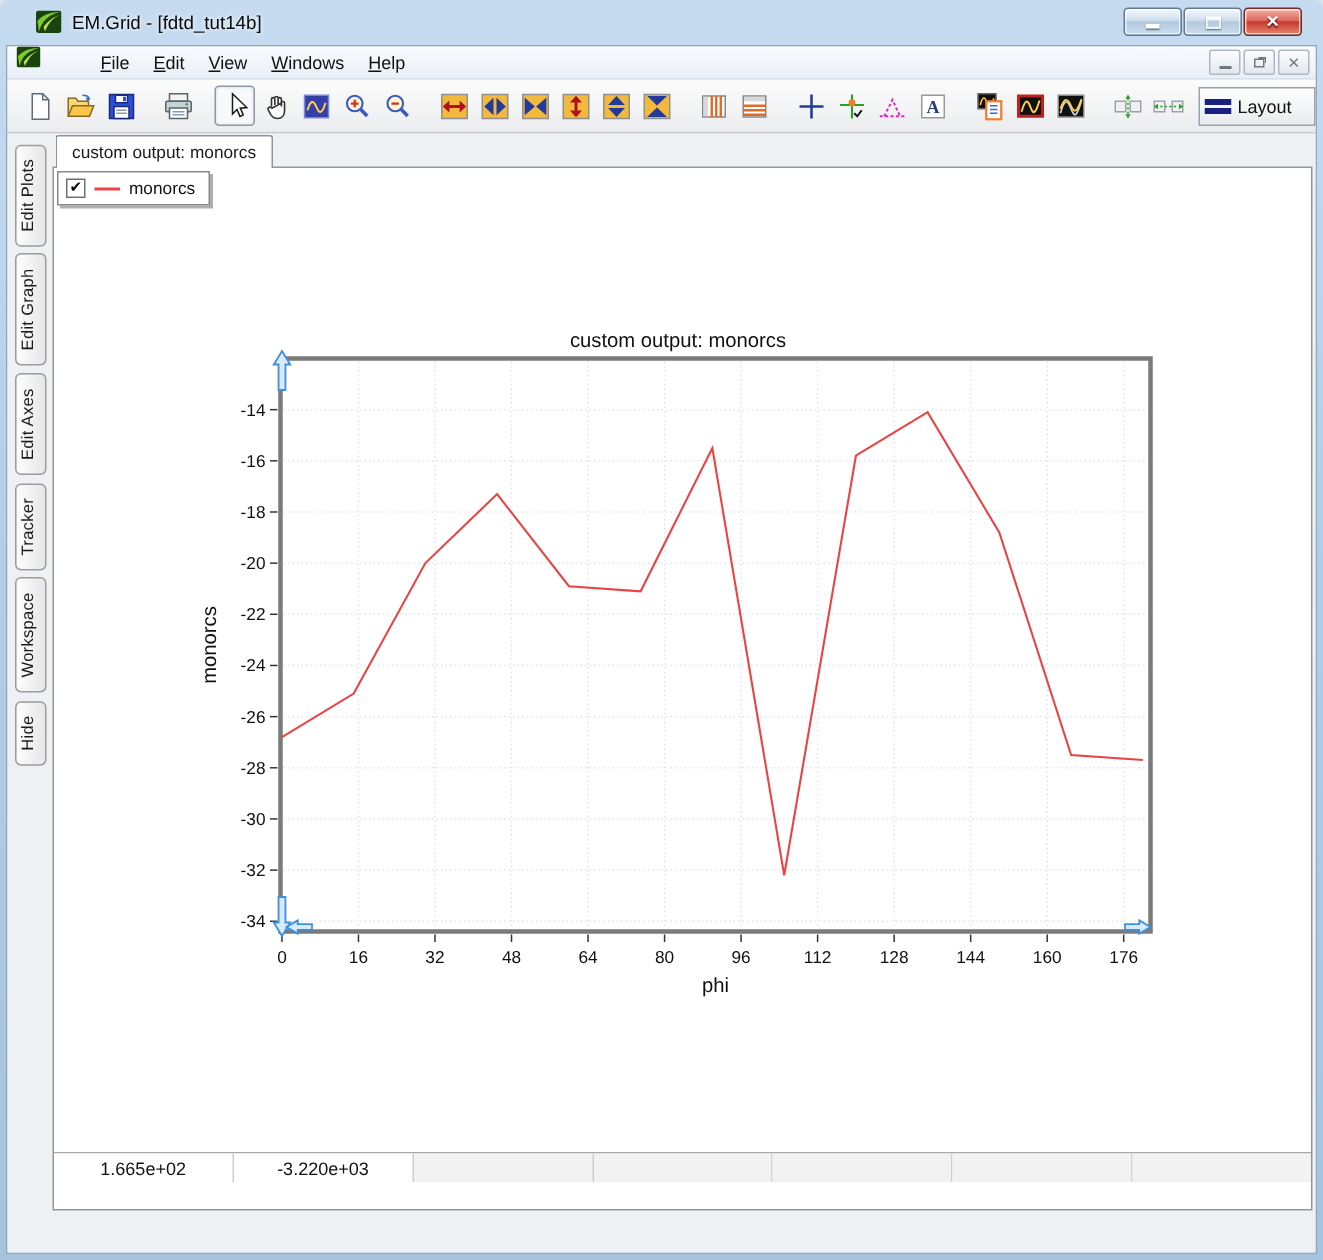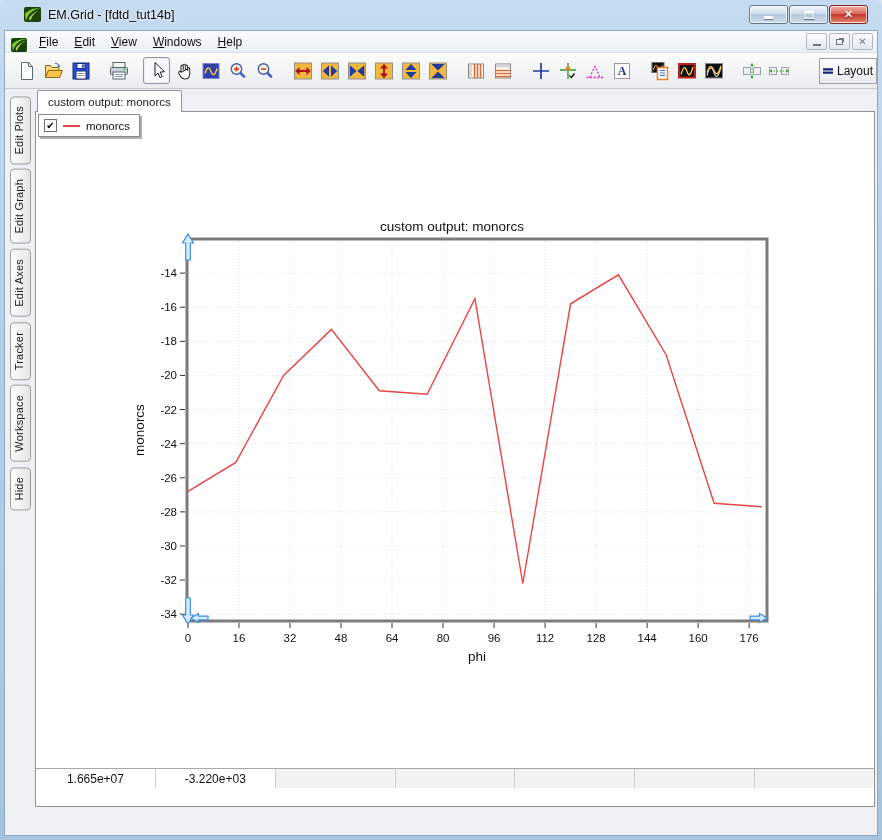--- a/index.html
+++ b/index.html
@@ -11,36 +11,36 @@
   .app-icon{display:inline-flex;width:18px;height:16px;margin-right:6px;}
   .title-text{font-size:12.5px;color:#0a0a0a;text-shadow:0 0 3px #eaf3fb,0 0 3px #eaf3fb;}
   .win-btns{position:absolute;right:10px;top:5px;display:flex;}
   .wbtn{width:39px;height:19px;display:flex;align-items:center;justify-content:center;border:1px solid #5e7a96;border-radius:3px;margin-left:1px;background:linear-gradient(180deg,#f4f9fd 0%,#cfdeed 45%,#b4c9de 50%,#cbdcec 100%);box-shadow:inset 0 0 0 1px rgba(255,255,255,.7);cursor:pointer;}
   .wbtn.close{background:linear-gradient(180deg,#f2b0a6 0%,#dd6a5c 45%,#c8372c 50%,#e2876f 100%);border-color:#7a2820;color:#fff;font-size:11px;font-weight:bold;text-shadow:0 1px 1px #6a1510;}
   .glyph-min{width:9px;height:3px;background:#fff;box-shadow:0 1px 1px #5a7086;margin-top:6px;}
   .glyph-max{width:10px;height:8px;border:1px solid #fff;box-shadow:0 1px 1px #5a7086,inset 0 1px 0 #fff;}
   
   .app{position:absolute;left:4px;right:4px;top:30px;bottom:4px;background:#eef0f3;display:flex;flex-direction:column;border:1px solid #8ea8c0;}
   
-  .menubar{height:22px;background:linear-gradient(180deg,#fafcfe,#e9eff7);border-bottom:1px solid #d8e0ea;display:flex;align-items:flex-end;padding-left:4px;position:relative;}
+  .menubar{height:22px;background:linear-gradient(180deg,#fafcfe,#e9eff7);border-bottom:1px solid #d8e0ea;display:flex;align-items:flex-start;padding-left:4px;position:relative;gap:28px;}
   .menubar .app-icon{width:16px;height:14px;margin:0 4px 0 2px;}
   .menu-items{display:flex;height:100%;align-items:center;}
   .menu-item{font-size:12px;color:#111;padding:2px 8px;cursor:pointer;}
   .menu-item u{text-decoration:underline;}
   .mdi-btns{position:absolute;right:4px;top:2px;display:flex;}
   .mdi-btn{width:21px;height:17px;border:1px solid #aeb8c4;border-radius:2px;background:linear-gradient(180deg,#fdfdfd,#e2e8ef);margin-left:2px;display:flex;align-items:center;justify-content:center;color:#6d7984;font-size:10px;cursor:pointer;}
   .g-min{width:8px;height:2px;background:#6d7984;margin-top:7px;}
   .g-restore{width:7px;height:6px;border:1px solid #6d7984;box-shadow:2px -2px 0 -1px #6d7984;margin:1px 0 0 0;}
   
   .toolbar{height:36px;background:linear-gradient(180deg,#fcfcfc,#ebecee);border-bottom:1px solid #c4c8cc;display:flex;align-items:center;padding:0 0 0 8px;}
   .tb-row{display:flex;align-items:center;}
   .tb-btn{width:27px;height:27px;display:inline-flex;align-items:center;justify-content:center;border:1px solid transparent;cursor:pointer;}
   .tb-btn.pressed{border:1px solid #8e99a6;border-radius:3px;background:#f7f9fb;box-shadow:inset 0 0 2px #cdd5dd;}
   .tb-btn.gap{margin-left:11px;}
-  .layout-btn{margin-left:auto;height:26px;width:58px;display:flex;align-items:center;gap:4px;padding:0 3px;border:1px solid #9aa3ad;background:linear-gradient(180deg,#ffffff,#e8ebee);overflow:hidden;white-space:nowrap;font-size:12px;color:#111;cursor:pointer;flex:none;}
+  .layout-btn{margin-left:auto;height:26px;width:78px;display:flex;align-items:center;gap:4px;padding:0 3px;border:1px solid #9aa3ad;background:linear-gradient(180deg,#ffffff,#e8ebee);overflow:hidden;white-space:nowrap;font-size:12px;color:#111;cursor:pointer;flex:none;}
   
   .workarea{flex:1;position:relative;background:#eef0f3;overflow:hidden;}
   .sidebar{position:absolute;left:0;top:0;bottom:0;width:30px;display:flex;flex-direction:column;align-items:center;padding-top:7px;}
   .side-tab{writing-mode:vertical-rl;transform:rotate(180deg);padding:9px 2px;margin-bottom:5px;background:linear-gradient(90deg,#e6e6e6,#fdfdfd);border:1px solid #9c9c9c;border-radius:4px;font-size:11px;color:#1a1a1a;width:21px;text-align:center;cursor:pointer;letter-spacing:.2px;}
   .client-col{position:absolute;left:30px;right:2px;top:0;bottom:28px;display:flex;flex-direction:column;}
   .tabstrip{height:22px;display:flex;align-items:flex-end;padding-left:2px;}
   .doc-tab{height:22px;display:flex;align-items:center;padding:0 10px;background:#fff;border:1px solid #8f9499;border-bottom:none;border-radius:2px 2px 0 0;font-size:11.5px;color:#1a1a1a;position:relative;z-index:2;margin-bottom:-1px;cursor:pointer;}
   .client{flex:1;background:#fff;border:1px solid #8f9499;position:relative;z-index:1;}
   
   .legend{position:absolute;left:2px;top:2px;z-index:3;display:flex;align-items:center;gap:6px;background:#fff;border:1px solid #8a8a8a;box-shadow:2px 2px 0 #aeaeae;padding:4px 9px 4px 5px;}
@@ -403,21 +403,21 @@
               <text x="441" y="549" text-anchor="middle" font-size="13.5" fill="#111">phi</text>
               <text x="108" y="318" text-anchor="middle" font-size="13.5" fill="#111" transform="rotate(-90 108 318)">monorcs</text>
               <path d="M152 122l5.5 9h-3.2v17h-4.6v-17h-3.2z" fill="#d8ebfc" stroke="#3f8fdf" stroke-width="1.2"></path>
               <path d="M152 512l5.5-9h-3.2v-17h-4.6v17h-3.2z" fill="#d8ebfc" stroke="#3f8fdf" stroke-width="1.2"></path>
               <path d="M155 506l7.5-4.4v2.5h9.5v3.8h-9.5v2.5z" fill="#d8ebfc" stroke="#3f8fdf" stroke-width="1.2"></path>
               <path d="M731 506l-7.5-4.4v2.5h-9.5v3.8h9.5v2.5z" fill="#d8ebfc" stroke="#3f8fdf" stroke-width="1.2"></path>
             </svg>
 
           <div class="status-table">
             <div class="st-row st-vals">
-                <div class="st-cell">1.665e+07</div>
+                <div class="st-cell">1.665e+02</div>
                 <div class="st-cell">-3.220e+03</div>
                 <div class="st-cell empty"></div>
                 <div class="st-cell empty"></div>
                 <div class="st-cell empty"></div>
                 <div class="st-cell empty"></div>
                 <div class="st-cell empty"></div>
               </div>
           </div>
         </div>
       </div>

